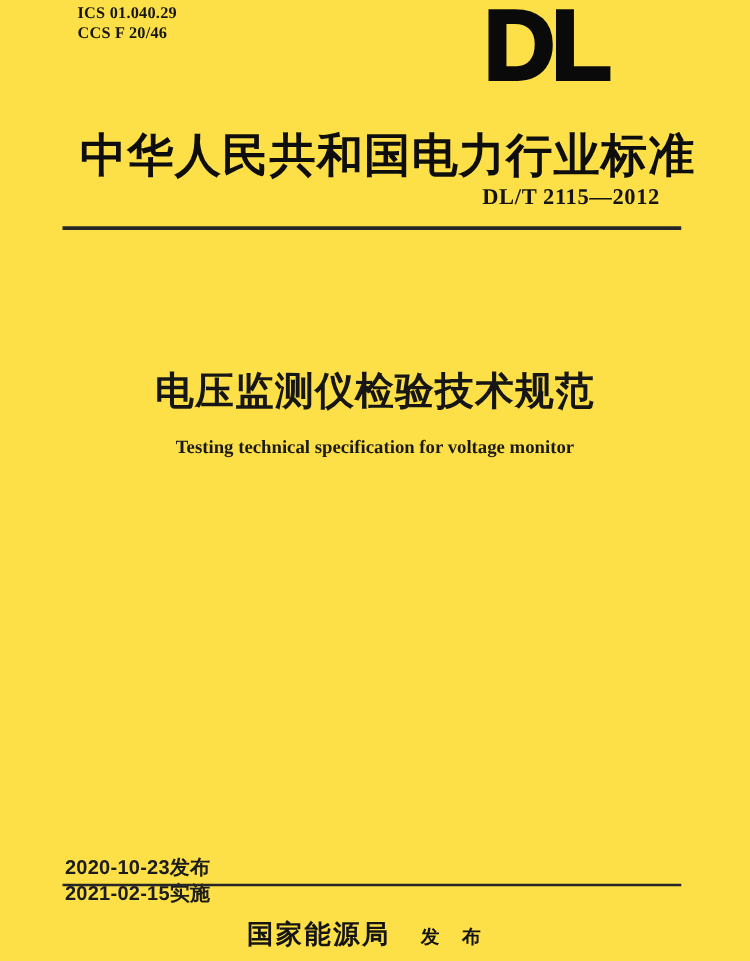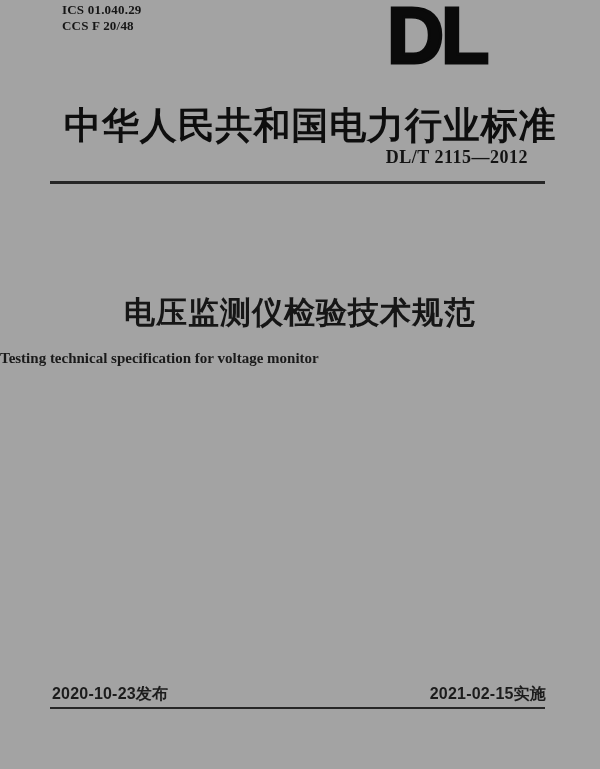--- a/index.html
+++ b/index.html
@@ -4,21 +4,21 @@
 <style>
   html, body {
     margin: 0;
     padding: 0;
     background: #ffffff;
   }
   .page {
     position: relative;
     width: 600px;
     height: 769px;
-    background: #a3a3a3;
+    background: #fde047;
     color: #111;
     overflow: hidden;
     font-family: "Liberation Serif", "DejaVu Serif", serif;
   }
 
   
   .ics-block {
     position: absolute;
     left: 62px;
     top: 2px;
@@ -96,39 +96,41 @@
     letter-spacing: 1px;
     color: #161616;
   }
 
   
   .title-en {
     position: absolute;
     left: 0;
     top: 350px;
     width: 100%;
+    text-align: center;
     font-family: "Liberation Serif", "DejaVu Serif", serif;
     font-weight: bold;
     font-size: 15px;
     color: #1a1a1a;
   }
 
   
   .dates-row {
     position: absolute;
     left: 52px;
     top: 684px;
     width: 494px;
     display: flex;
     justify-content: space-between;
     font-family: "Liberation Sans", "DejaVu Sans", sans-serif;
     font-weight: bold;
     font-size: 16px;
     letter-spacing: 0.2px;
     color: #1c1c1c;
+    flex-direction: column;
   }
 
   
   .publisher-row {
     position: absolute;
     left: 0;
     top: 733px;
     width: 100%;
     text-align: center;
     color: #141414;
@@ -149,21 +151,21 @@
     vertical-align: baseline;
   }
 </style>
 </head>
 <body>
 
 <div class="page">
 
   <div class="ics-block">
     <div>ICS 01.040.29</div>
-    <div>CCS F 20/48</div>
+    <div>CCS F 20/46</div>
   </div>
 
   <div class="dl-logo">DL</div>
 
   <h1 class="category-heading">中华人民共和国电力行业标准</h1>
 
   <div class="standard-number">DL/T 2115—2012</div>
 
   <div class="rule rule-top"></div>
 
@@ -171,14 +173,17 @@
 
   <div class="title-en">Testing technical specification for voltage monitor</div>
 
   <div class="dates-row">
     <span>2020-10-23发布</span>
     <span>2021-02-15实施</span>
   </div>
 
   <div class="rule rule-bottom"></div>
 
+  <div class="publisher-row">
+    <span class="publisher-name">国家能源局</span><span class="publish-label">发布</span>
+  </div>
 
 </div>
 
 </body></html>

